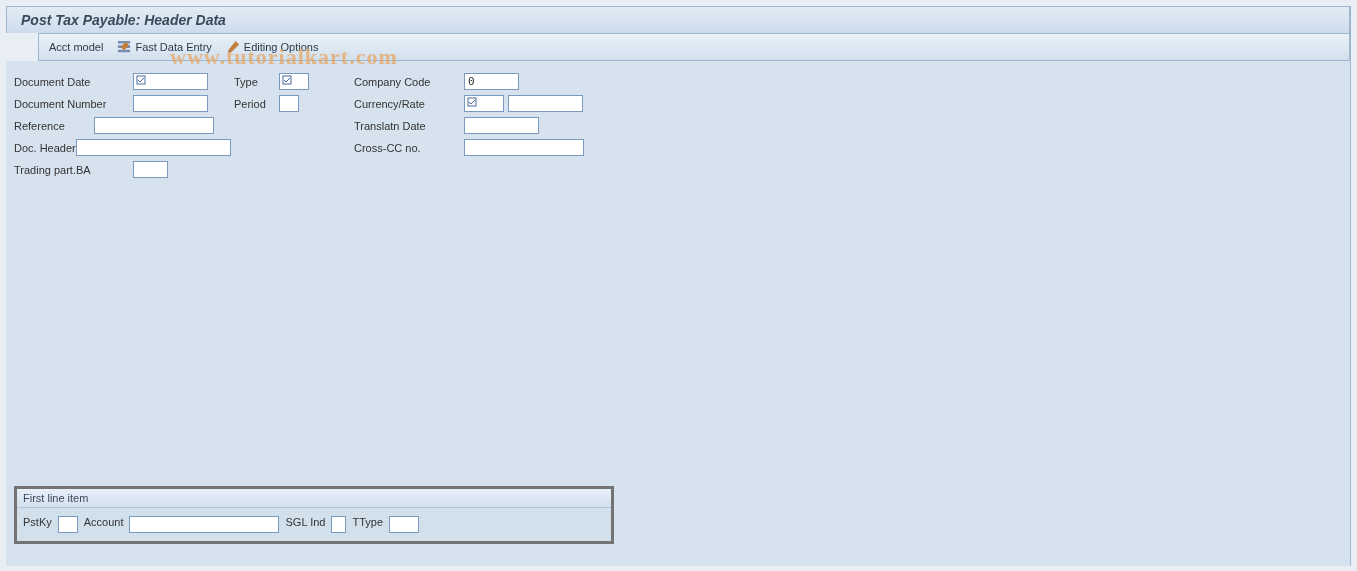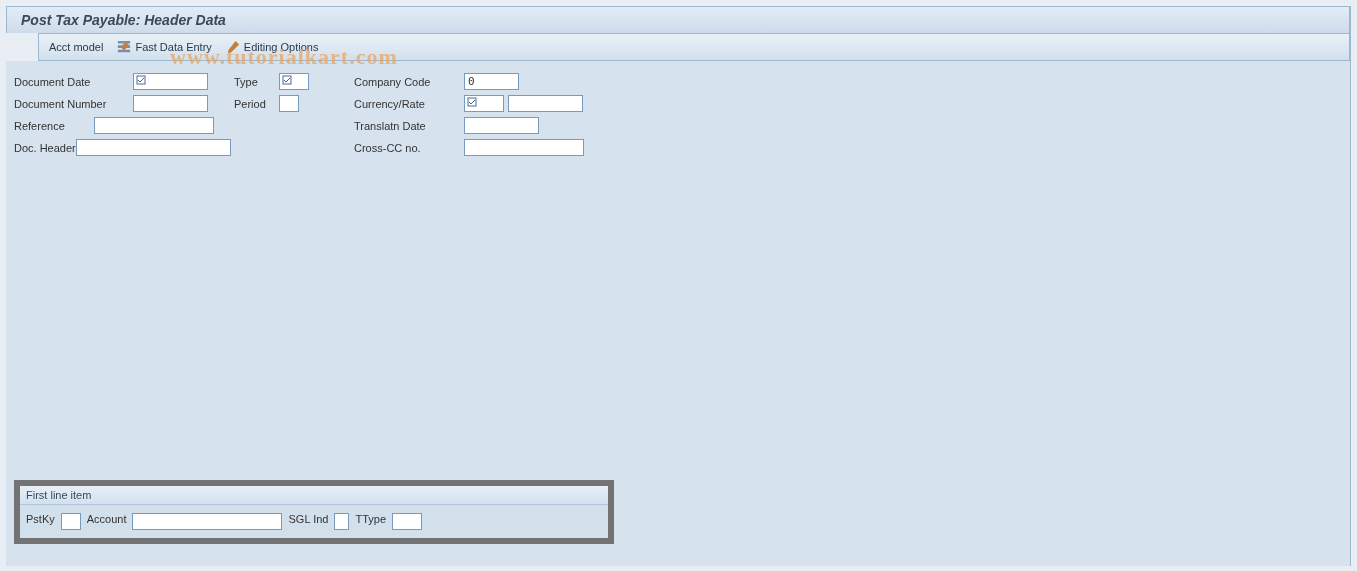--- a/index.html
+++ b/index.html
@@ -104,21 +104,21 @@
     .w-180 { width: 180px; }
     .w-150 { width: 150px; }
     .w-20 { width: 20px; }
     
     
     .groupbox {
       position: absolute;
       left: 8px;
       bottom: 22px;
       width: 600px;
-      border: 6px solid #737373;
+      border: 3px solid #737373;
       background: #d2e0ec;
     }
     .groupbox-header {
       background: linear-gradient(#e8f0f8, #d3e0ee);
       border-bottom: 1px solid #b0c5da;
       padding: 3px 6px;
       font-size: 11px;
       color: #3a4a5a;
     }
     .groupbox-body {
@@ -195,20 +195,24 @@
           <input type="text" class="w-75" value="" style="">
         </div>
         <div class="form-row">
           <label>Reference</label>
           <input type="text" class="w-120" value="" style="">
         </div>
         <div class="form-row">
           <label>Doc. Header</label>
           <input type="text" class="w-180" value="" style="">
         </div>
+        <div class="form-row">
+          <label>Trading part.BA</label>
+          <input type="text" class="w-35" value="" style="">
+        </div>
       </div>
 
       <div class="col2">
         <div class="form-row">
           <label>Type</label>
           <span class="input-wrap">
             <input type="text" class="w-30" value="" style="">
             <svg class="req-icon" width="10" height="10" viewBox="0 0 10 10">
                 <rect x="1" y="1" width="8" height="8" fill="none" stroke="#4a6a9a" stroke-width="1"></rect>
                 <path d="M2 5l2 2 4-4" fill="none" stroke="#4a6a9a" stroke-width="1"></path>

